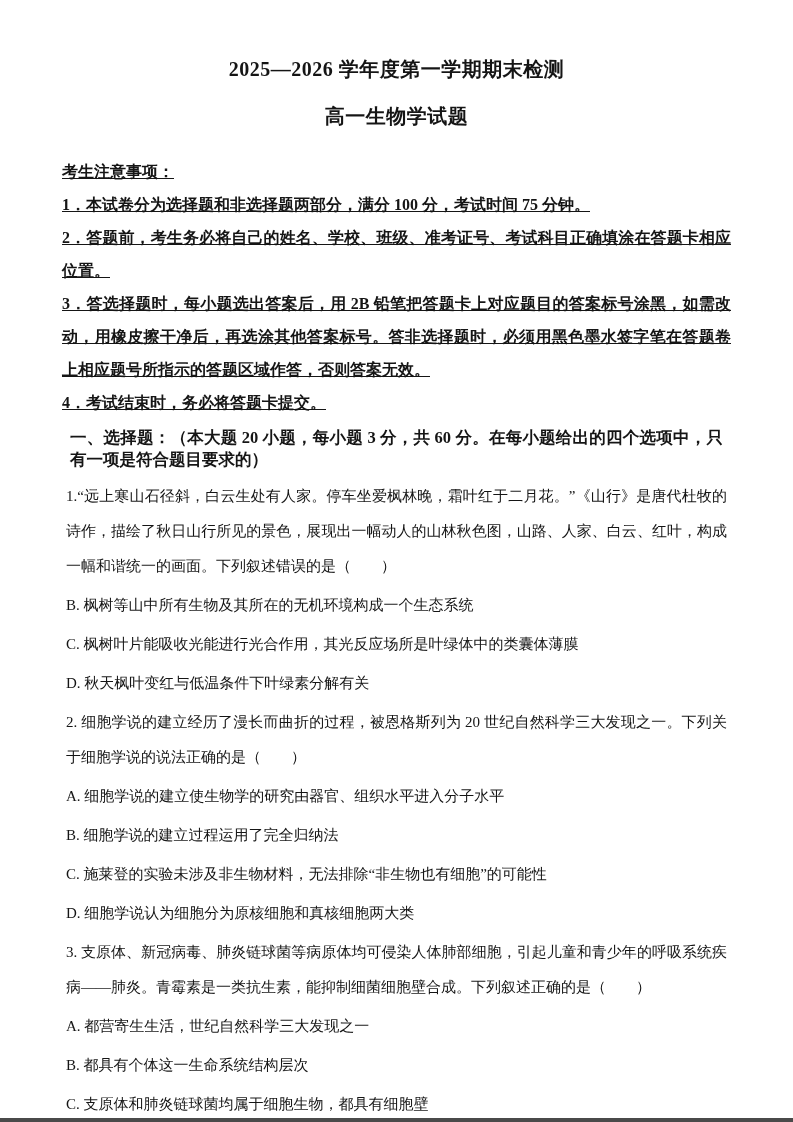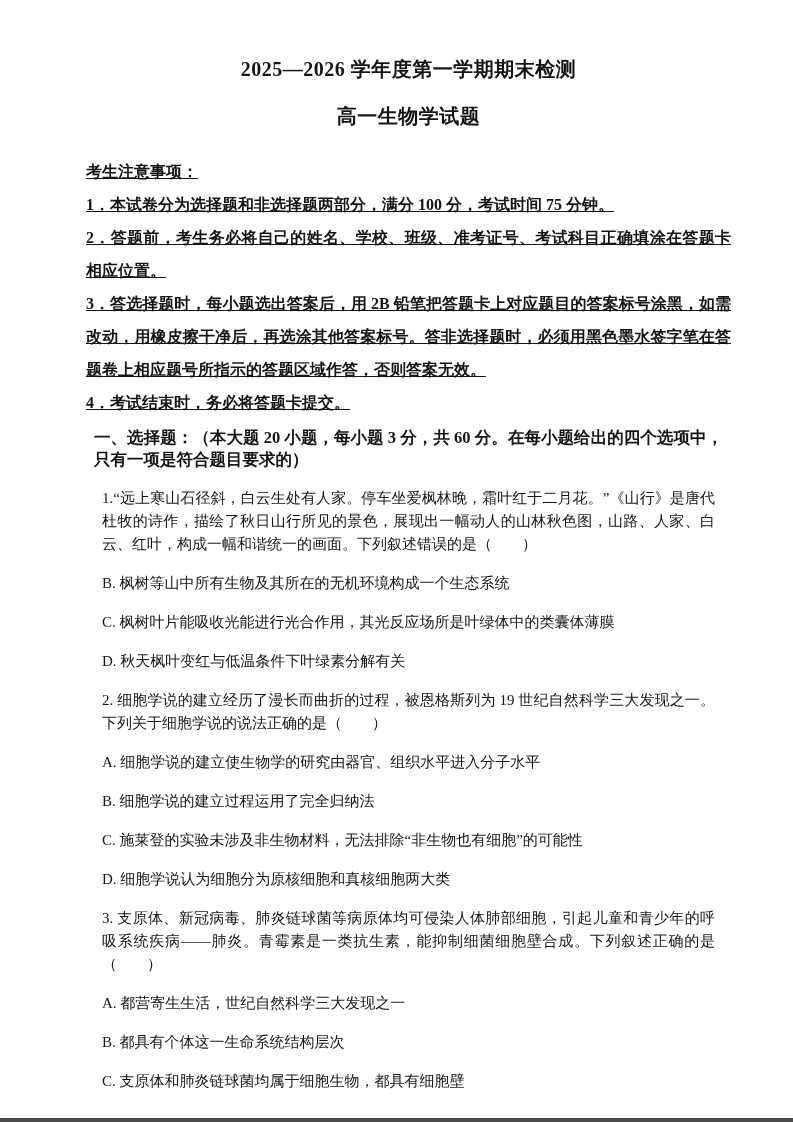--- a/index.html
+++ b/index.html
@@ -9,21 +9,21 @@
   }
   body {
     width: 793px;
     height: 1122px;
     position: relative;
     overflow: hidden;
     font-family: "Liberation Serif", "DejaVu Serif", serif;
     color: #151515;
   }
   .content {
-    padding: 46px 62px 0 86px;
+    padding: 46px 62px 0 62px;
   }
   .title, .subtitle {
     margin: 0;
     text-align: center;
     font-size: 20px;
     font-weight: bold;
     line-height: 47px;
     letter-spacing: 0.5px;
   }
   .notice {
@@ -43,24 +43,24 @@
     margin: 8px;
     font-size: 16.5px;
     font-weight: bold;
     line-height: 22px;
     text-align: justify;
   }
   .question {
     margin: 0;
   }
   .q-stem, .q-option {
-    margin: 16px;
+    margin: 4px;
     font-size: 15px;
     font-weight: normal;
-    line-height: 23px;
+    line-height: 35px;
     text-align: justify;
   }
   .bottom-bar {
     position: absolute;
     left: 0;
     bottom: 0;
     width: 100%;
     height: 4px;
     background: #4a4a4a;
   }
@@ -84,21 +84,21 @@
   <p class="section-heading">一、选择题：（本大题 20 小题，每小题 3 分，共 60 分。在每小题给出的四个选项中，只有一项是符合题目要求的）</p>
 
   <div class="question">
     <p class="q-stem">1.“远上寒山石径斜，白云生处有人家。停车坐爱枫林晚，霜叶红于二月花。”《山行》是唐代杜牧的诗作，描绘了秋日山行所见的景色，展现出一幅动人的山林秋色图，山路、人家、白云、红叶，构成一幅和谐统一的画面。下列叙述错误的是（　　）</p>
     <p class="q-option">B. 枫树等山中所有生物及其所在的无机环境构成一个生态系统</p>
     <p class="q-option">C. 枫树叶片能吸收光能进行光合作用，其光反应场所是叶绿体中的类囊体薄膜</p>
     <p class="q-option">D. 秋天枫叶变红与低温条件下叶绿素分解有关</p>
   </div>
 
   <div class="question">
-    <p class="q-stem">2. 细胞学说的建立经历了漫长而曲折的过程，被恩格斯列为 19 世纪自然科学三大发现之一。下列关于细胞学说的说法正确的是（　　）</p>
+    <p class="q-stem">2. 细胞学说的建立经历了漫长而曲折的过程，被恩格斯列为 20 世纪自然科学三大发现之一。下列关于细胞学说的说法正确的是（　　）</p>
     <p class="q-option">A. 细胞学说的建立使生物学的研究由器官、组织水平进入分子水平</p>
     <p class="q-option">B. 细胞学说的建立过程运用了完全归纳法</p>
     <p class="q-option">C. 施莱登的实验未涉及非生物材料，无法排除“非生物也有细胞”的可能性</p>
     <p class="q-option">D. 细胞学说认为细胞分为原核细胞和真核细胞两大类</p>
   </div>
 
   <div class="question">
     <p class="q-stem">3. 支原体、新冠病毒、肺炎链球菌等病原体均可侵染人体肺部细胞，引起儿童和青少年的呼吸系统疾病——肺炎。青霉素是一类抗生素，能抑制细菌细胞壁合成。下列叙述正确的是（　　）</p>
     <p class="q-option">A. 都营寄生生活，世纪自然科学三大发现之一</p>
     <p class="q-option">B. 都具有个体这一生命系统结构层次</p>

